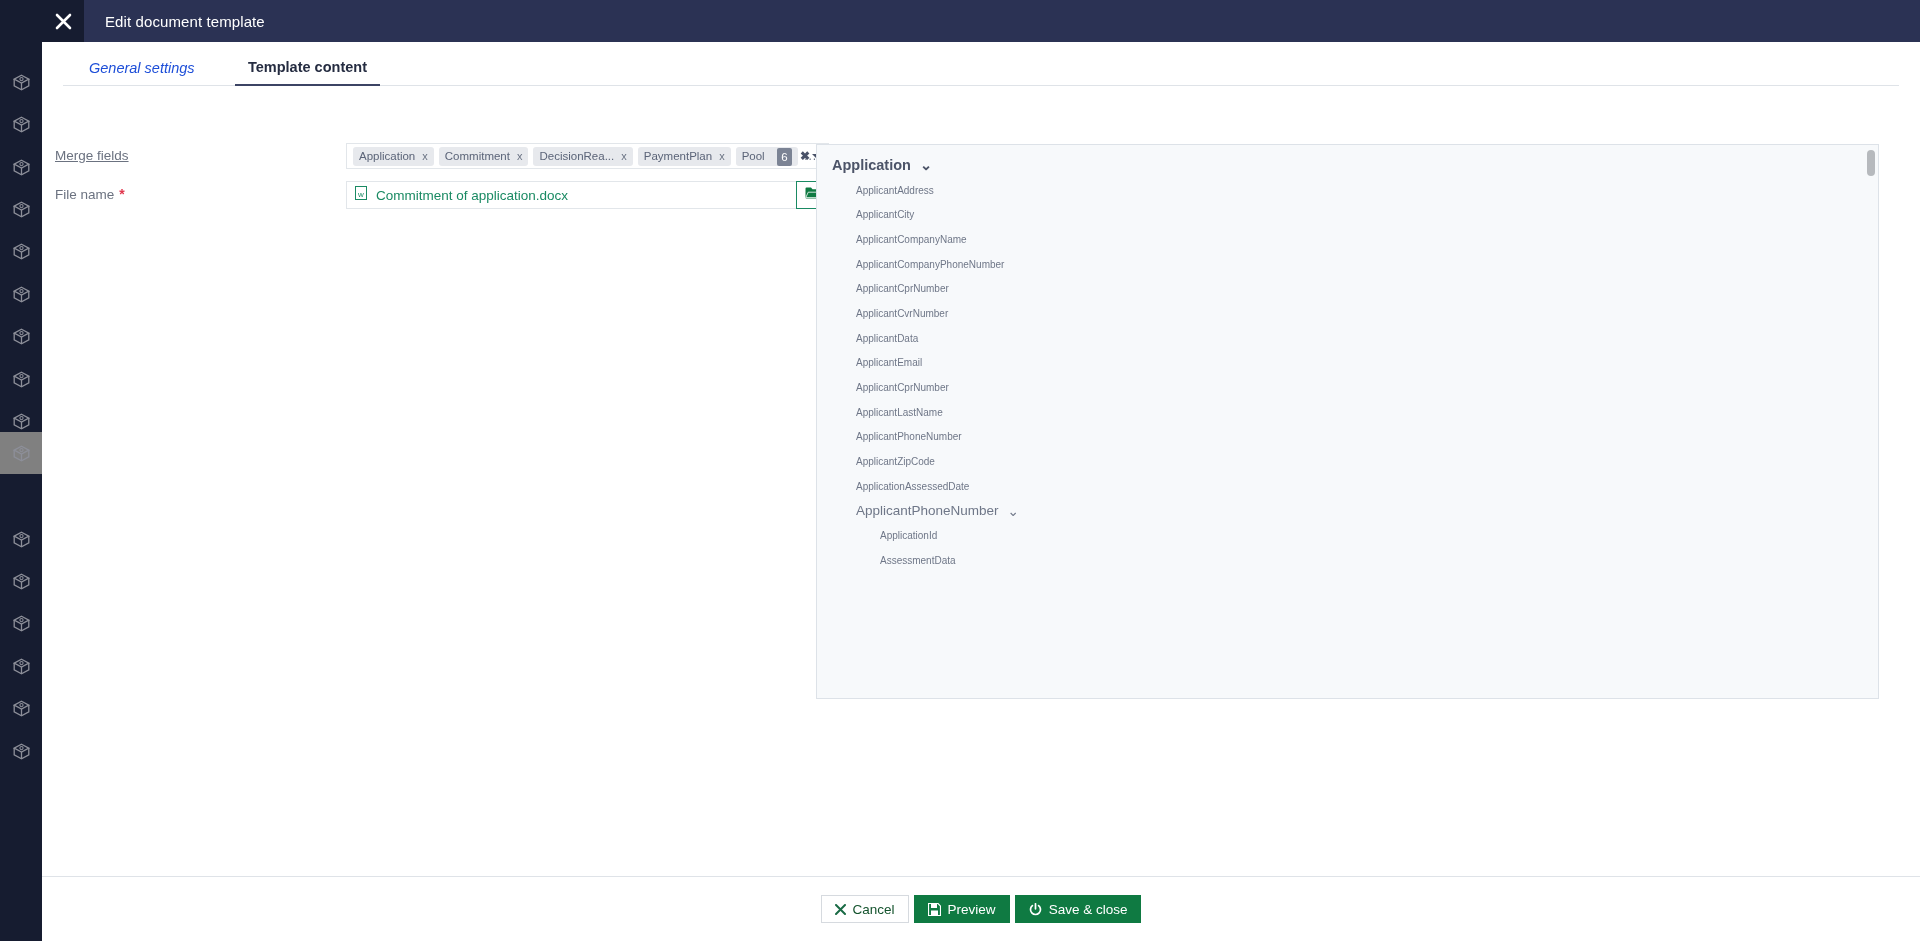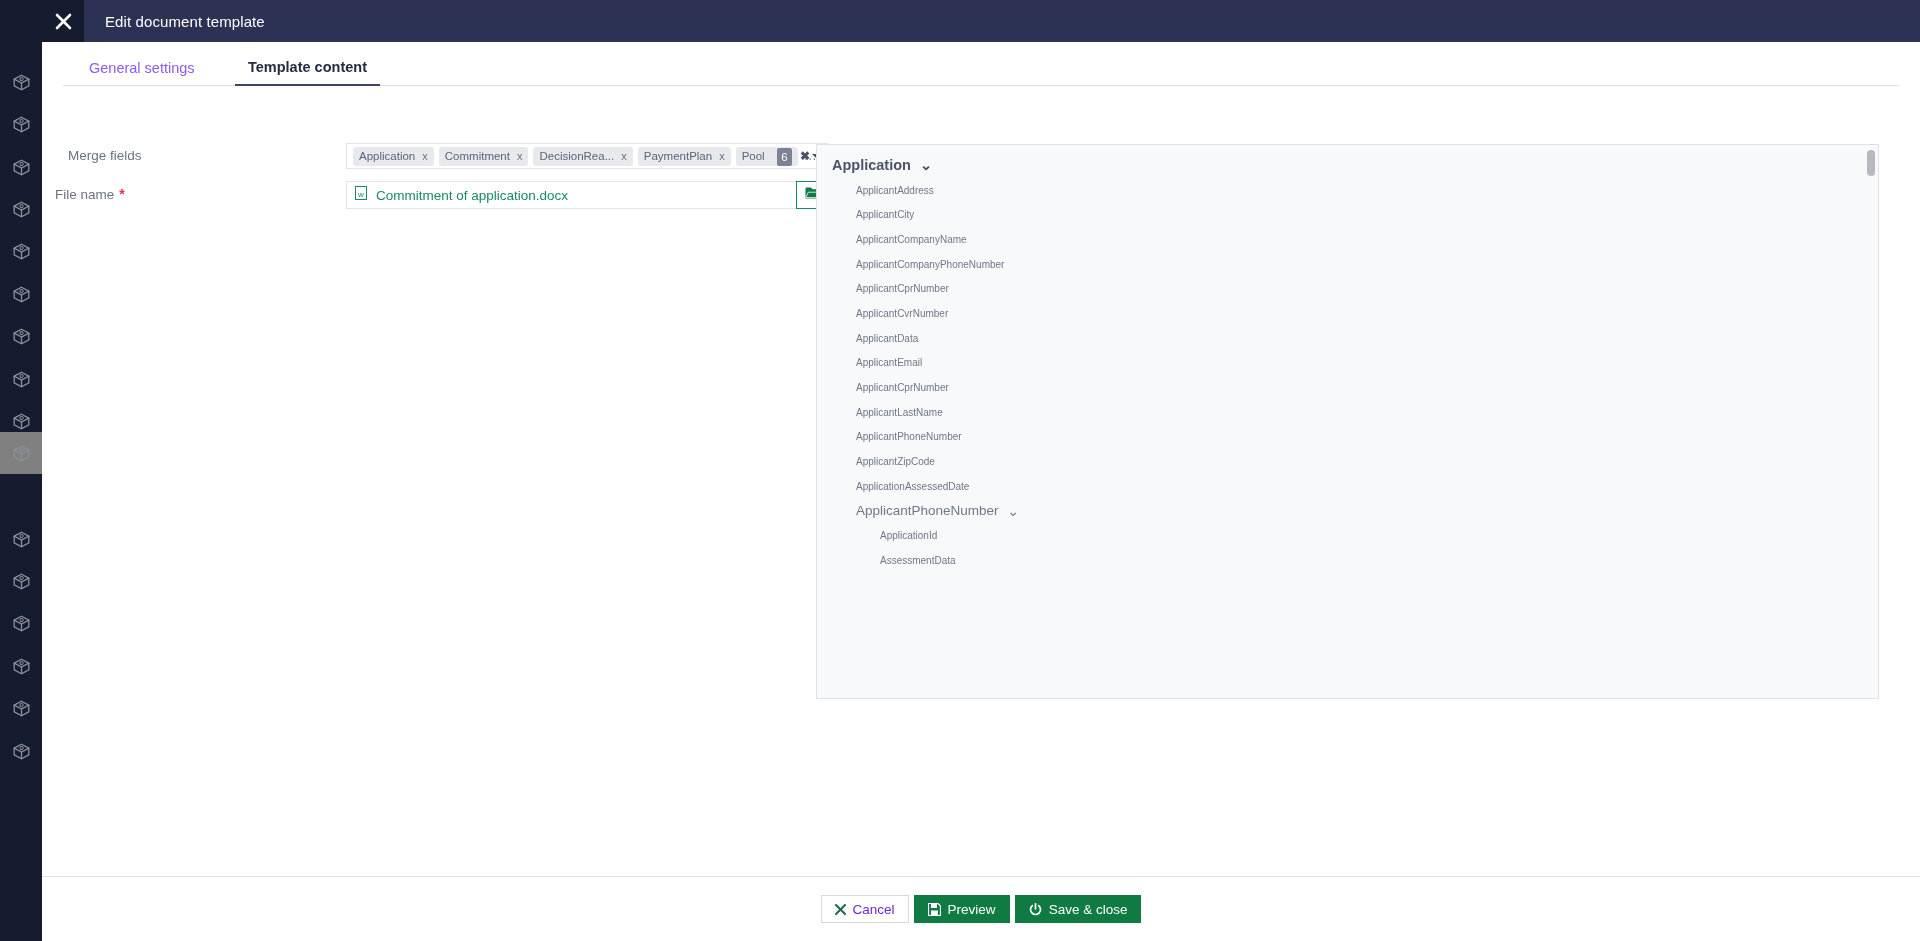--- a/index.html
+++ b/index.html
@@ -110,21 +110,21 @@
   .tab {
     position: absolute;
     top: 0;
     height: 37px;
     display: flex;
     align-items: center;
     font-size: 14.5px;
     cursor: pointer;
     padding: 0 13px;
   }
-  .tab.inactive { color: #8b5cf6; }
+  .tab.inactive { color: #1d4ed8; font-style: italic; }
   .tab.active {
     color: #252c41;
     font-weight: bold;
     border-bottom: 2px solid #3c4464;
   }
 
   
   .row-label {
     position: absolute;
     font-size: 13.5px;
@@ -322,21 +322,21 @@
     align-items: center;
     justify-content: center;
     gap: 7px;
     font-size: 13.5px;
     padding: 0 13px;
     cursor: pointer;
     border: 1px solid transparent;
   }
   .btn-cancel {
     background: #ffffff;
-    color: #6d28d9;
+    color: #14532d;
     border: 1px solid #d6dadf;
   }
   .btn-green {
     background: #0f7a42;
     color: #ffffff;
   }
   .btn svg { display: block; }
 </style>
 </head>
 <body>
@@ -534,21 +534,21 @@
     <div id="modal-title">Edit document template</div>
   </div>
 
   <div id="modal-body">
 
     <div id="tabs">
       <div class="tab inactive" style="left:13px;">General settings</div>
       <div class="tab active" style="left:172px;">Template content</div>
     </div>
 
-    <div class="row-label" style="left:26px; top:106px;">Merge fields</div>
+    <div class="row-label" style="left:13px; top:106px;text-decoration:underline;">Merge fields</div>
 
     <div id="merge-control">
       <div class="chip">
         <span>Application</span>
         <span class="chip-x">x</span>
       </div>
       <div class="chip">
         <span>Commitment</span>
         <span class="chip-x">x</span>
       </div>

